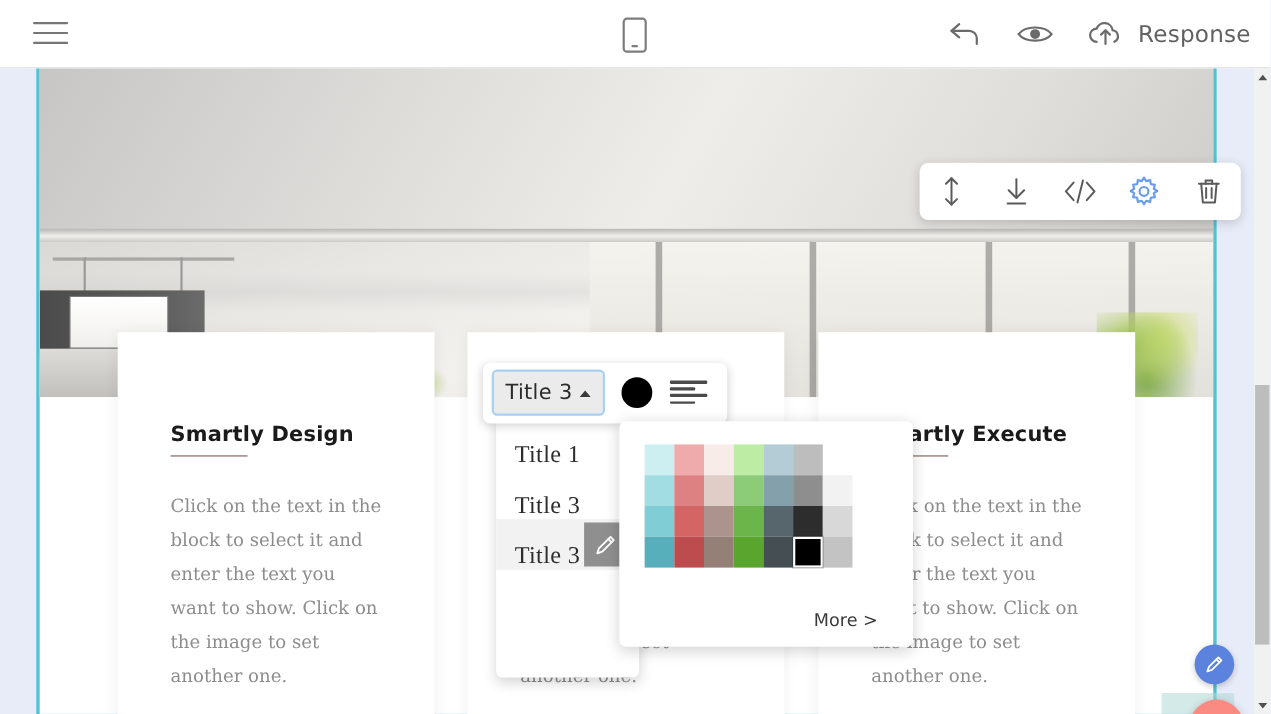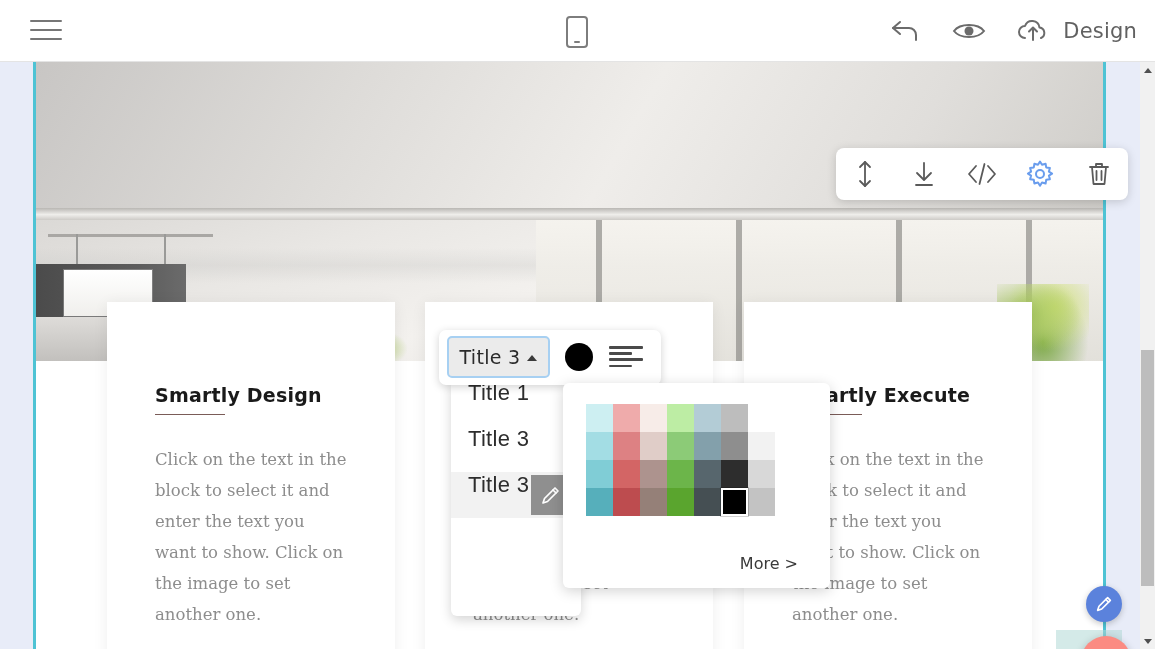--- a/index.html
+++ b/index.html
@@ -168,23 +168,23 @@
   .align-icon i:nth-child(4) { width: 23px; }
 
   
   .style-dropdown {
     position: absolute; left: 451px; top: 318px; width: 130px; height: 236px;
     background: #ffffff; border-radius: 0 0 6px 6px;
     box-shadow: 0 4px 12px rgba(0,0,0,.17);
     z-index: 44; overflow: hidden;
   }
   .sd-item {
-    position: relative; height: 46px; display: flex; align-items: flex-start;
+    position: relative; height: 46px; display: flex; align-items: flex-end;
     padding-left: 17px; cursor: pointer;
-    font-family: Liberation Sans, sans-serif; font-size: 22px; color: #2d2d2d;
+    font-family: Liberation Serif, serif; font-size: 22px; color: #2d2d2d;
     letter-spacing: .3px;
   }
   .sd-item.dim { color: #9a9a9a; }
   .sd-item.active { background: #f2f2f2; }
   .sd-edit {
     position: absolute; left: 80px; top: 3px; width: 40px; height: 40px;
     background: #8f8f8f; display: flex; align-items: center; justify-content: center;
   }
 
   
@@ -277,21 +277,21 @@
         </svg>
       </div>
       <div class="publish-wrap">
         <span class="ticon">
           <svg width="32" height="26" viewBox="0 0 32 26" fill="none" stroke="#6b6b6b" stroke-width="2" stroke-linecap="round" stroke-linejoin="round">
             <path d="M8 20 a6 6 0 0 1 0-12 a7.5 7.5 0 0 1 14.5 1.5 A5.5 5.5 0 0 1 24 20"></path>
             <path d="M16 22 V10"></path>
             <path d="M12 13.5 L16 9.5 L20 13.5"></path>
           </svg>
         </span>
-        <span class="publish-label">Design</span>
+        <span class="publish-label">Response</span>
       </div>
     </div>
   </div>
 
   <div class="canvas">
 
     <div class="page">
 
       <div class="hero">
         <div class="hero-ceiling"></div>

